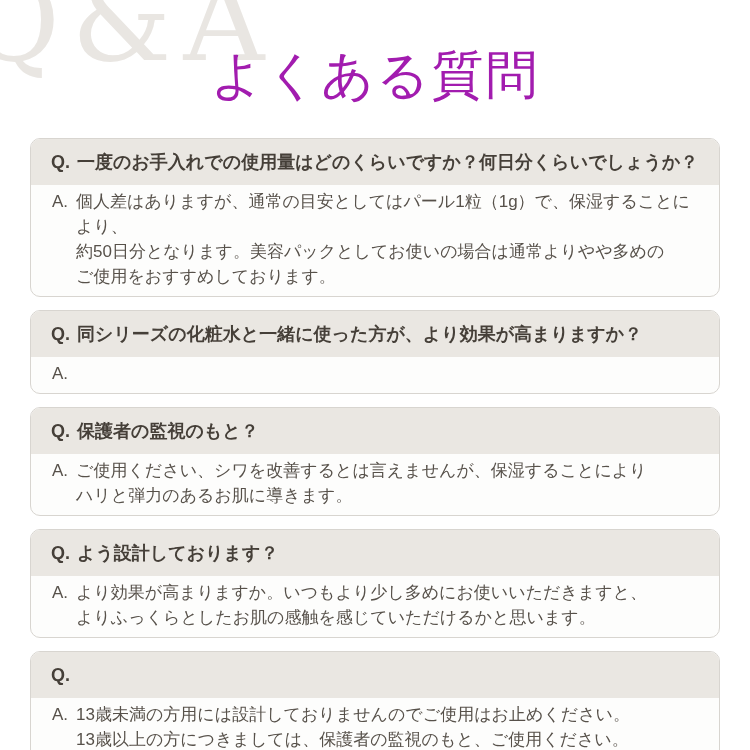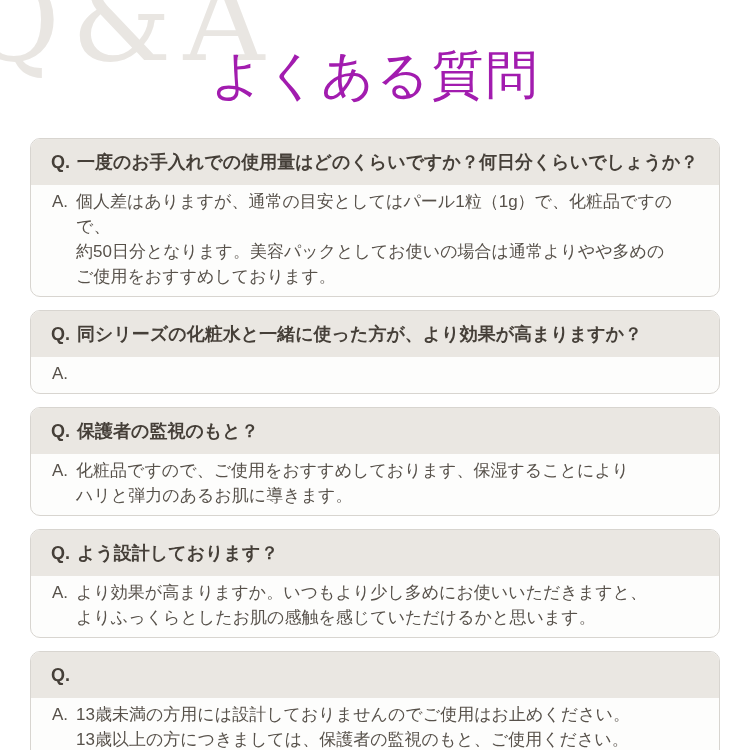--- a/index.html
+++ b/index.html
@@ -85,21 +85,21 @@
 
 <div class="faq-list">
 
   <section class="faq-card">
     <div class="q-row">
       <span class="q-prefix">Q.</span>
       <span class="q-text">一度のお手入れでの使用量はどのくらいですか？何日分くらいでしょうか？</span>
     </div>
     <div class="a-row">
       <span class="a-prefix">A.</span>
-      <span class="a-text">個人差はありますが、通常の目安としてはパール1粒（1g）で、化粧品ですので、
+      <span class="a-text">個人差はありますが、通常の目安としてはパール1粒（1g）で、保湿することにより、
 約50日分となります。美容パックとしてお使いの場合は通常よりやや多めの
 ご使用をおすすめしております。</span>
     </div>
   </section>
 
   <section class="faq-card">
     <div class="q-row">
       <span class="q-prefix">Q.</span>
       <span class="q-text">同シリーズの化粧水と一緒に使った方が、より効果が高まりますか？</span>
     </div>
@@ -108,21 +108,21 @@
     </div>
   </section>
 
   <section class="faq-card">
     <div class="q-row">
       <span class="q-prefix">Q.</span>
       <span class="q-text">保護者の監視のもと？</span>
     </div>
     <div class="a-row">
       <span class="a-prefix">A.</span>
-      <span class="a-text">化粧品ですので、ご使用をおすすめしております、保湿することにより
+      <span class="a-text">ご使用ください、シワを改善するとは言えませんが、保湿することにより
 ハリと弾力のあるお肌に導きます。</span>
     </div>
   </section>
 
   <section class="faq-card">
     <div class="q-row">
       <span class="q-prefix">Q.</span>
       <span class="q-text">よう設計しております？</span>
     </div>
     <div class="a-row">

